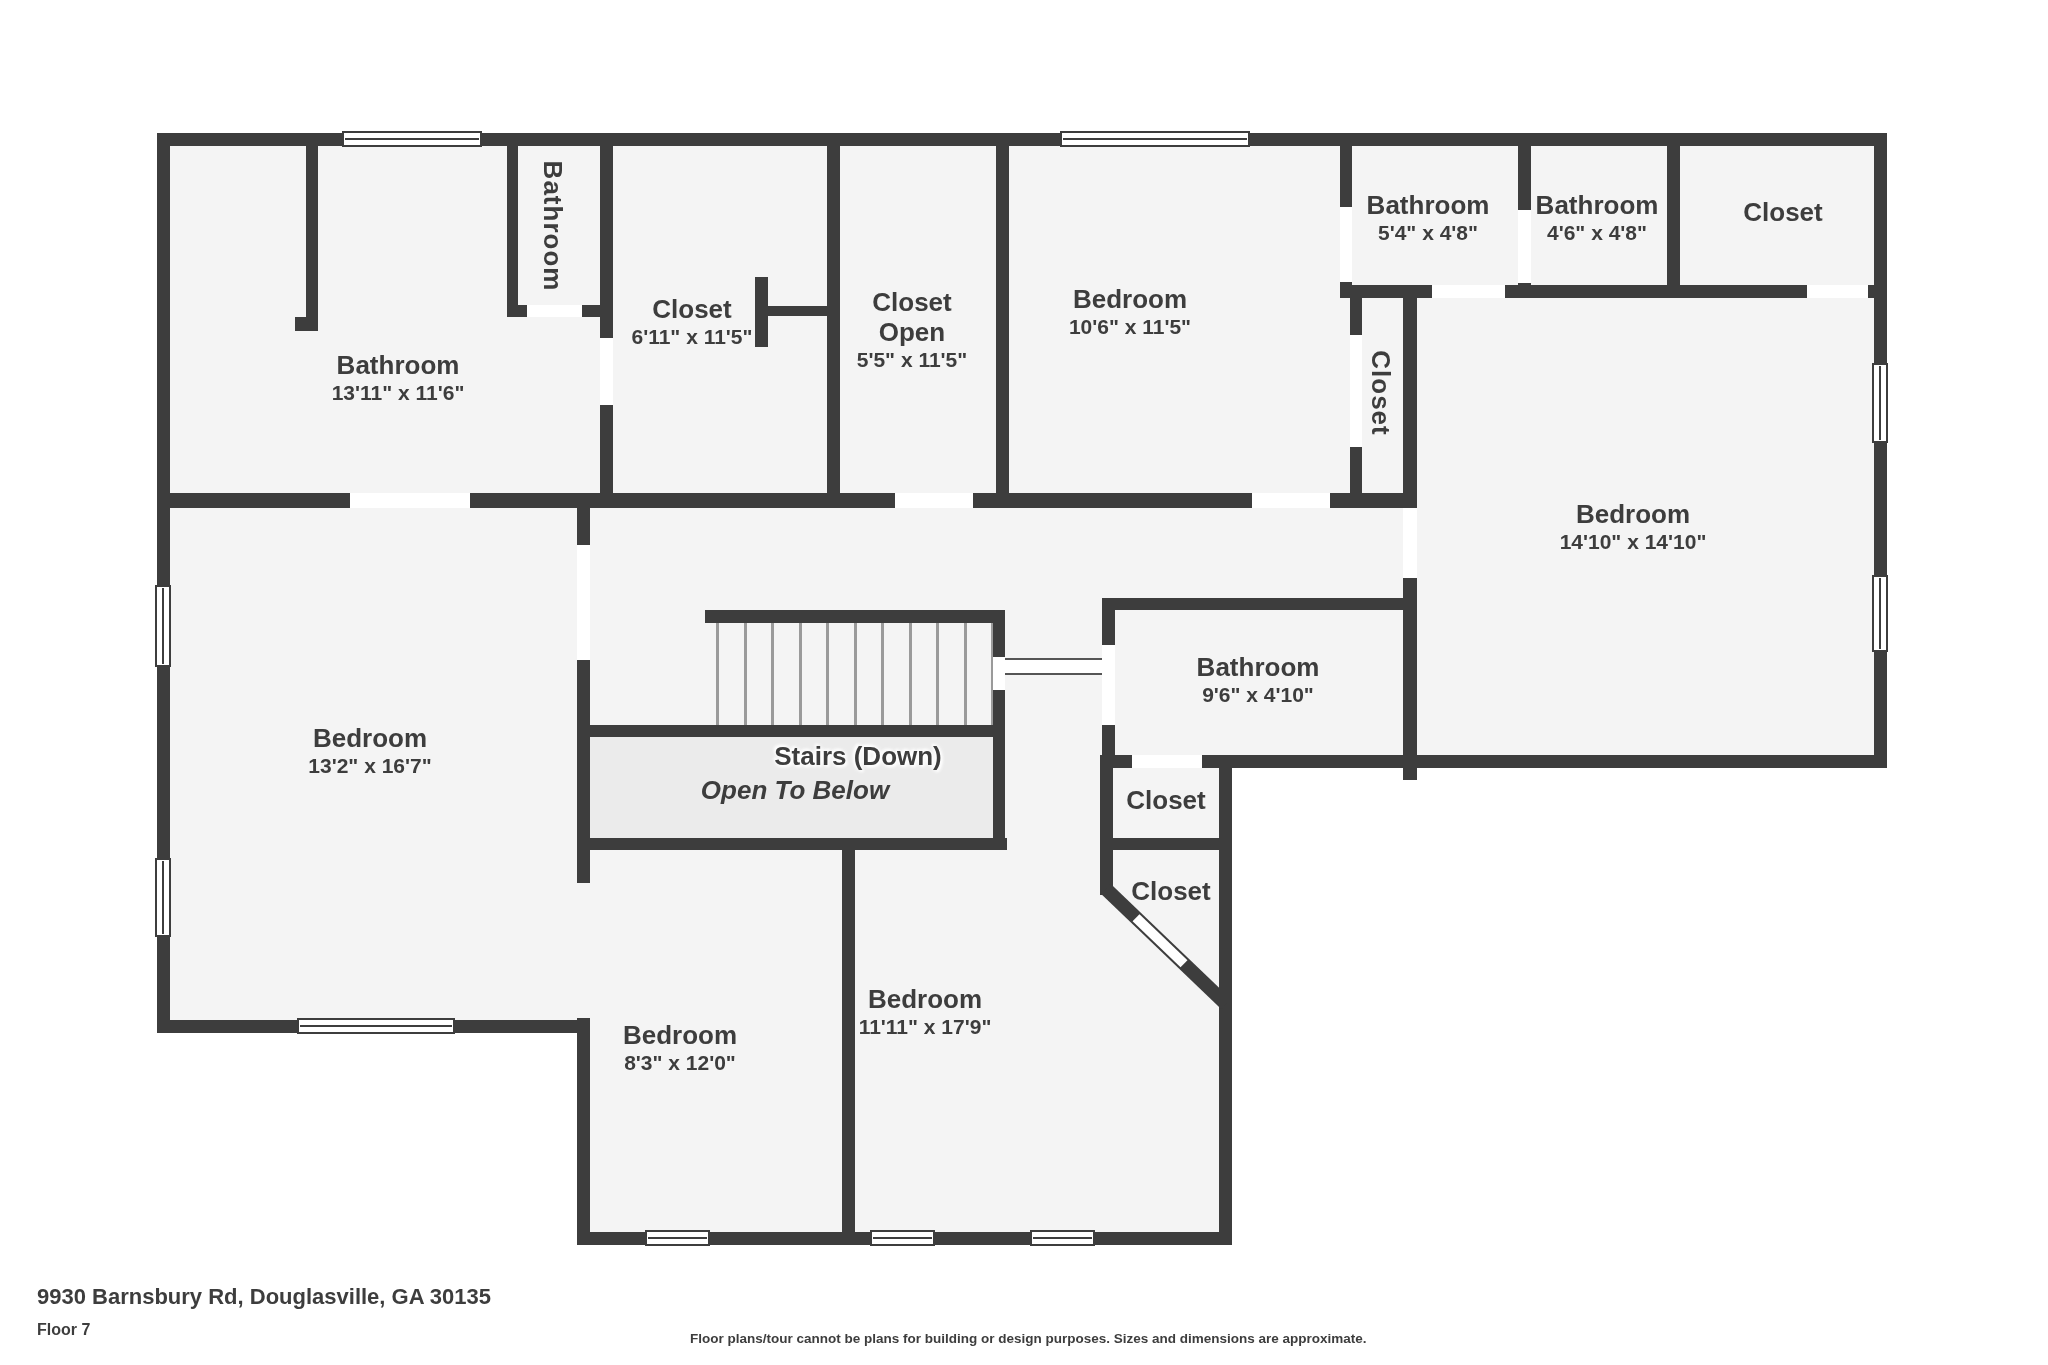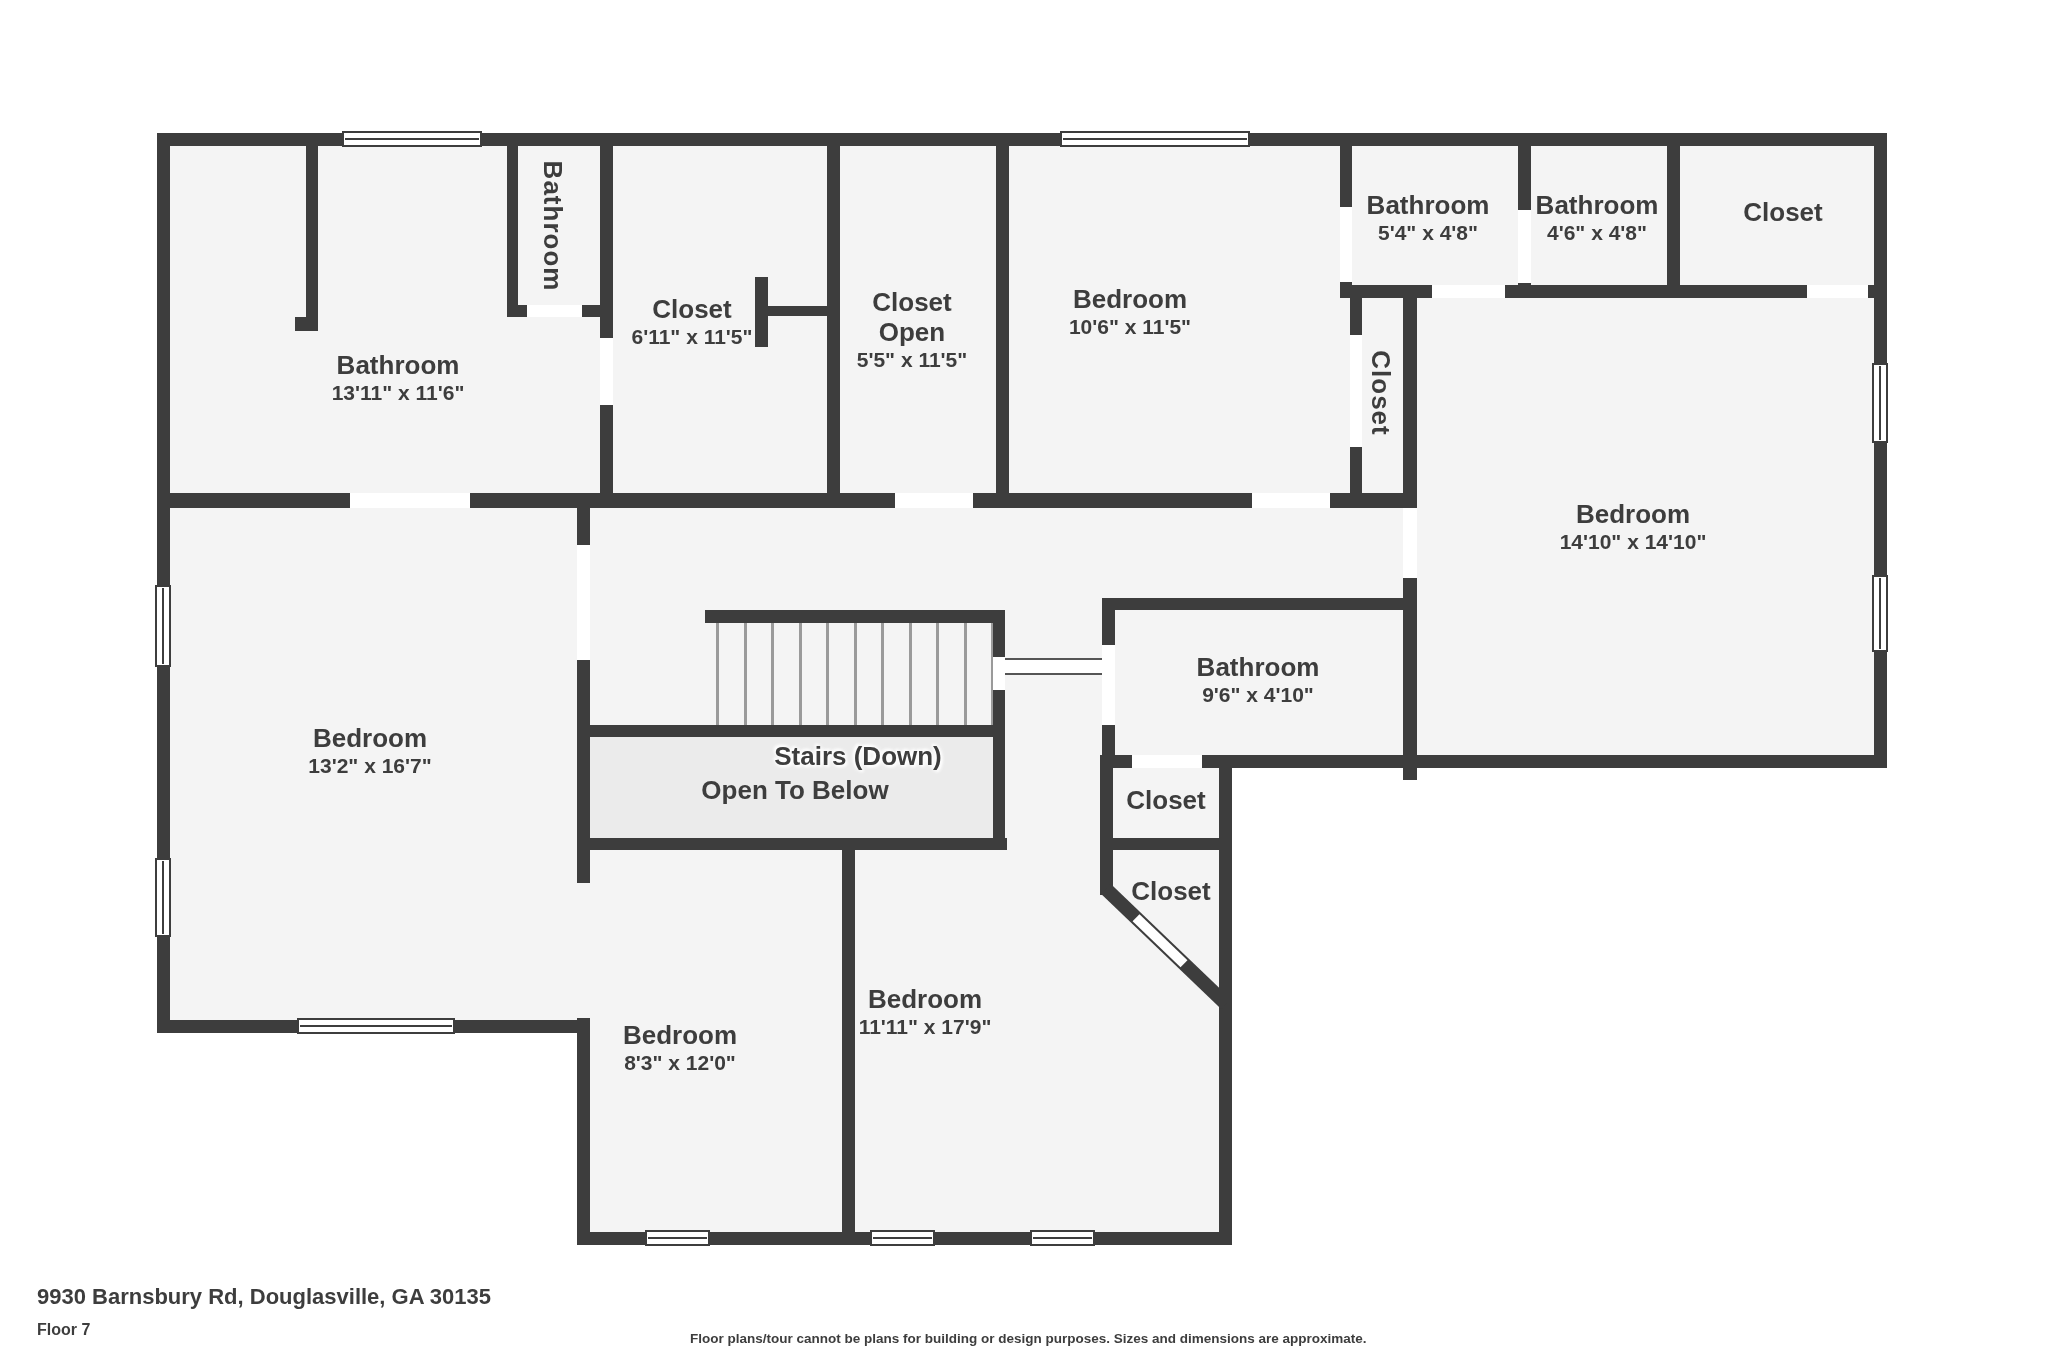--- a/index.html
+++ b/index.html
@@ -174,20 +174,20 @@
         <div class="nm">Bedroom</div>
         <div class="dm">8'3" x 12'0"</div>
       </div>
       <div class="room-label" style="left: 925px; top: 1012px;">
         <div class="nm">Bedroom</div>
         <div class="dm">11'11" x 17'9"</div>
       </div>
       <div class="room-label halo" style="left: 858px; top: 712px; margin-top: 44px;">
         <div class="nm">Stairs (Down)</div>
       </div>
-      <div class="room-label" style="left: 795px; top: 790px;">
+      <div class="room-label" style="left: 795px; top: 790px; font-style: italic;">
         <div class="nm">Open To Below</div>
       </div>
     </div>
   <div id="addr" class="footer">9930 Barnsbury Rd, Douglasville, GA 30135</div>
   <div id="floorlbl" class="footer">Floor 7</div>
   <div id="disclaimer" class="footer">Floor plans/tour cannot be plans for building or design purposes. Sizes and dimensions are approximate.</div>
 </div>
 
 </body></html>

